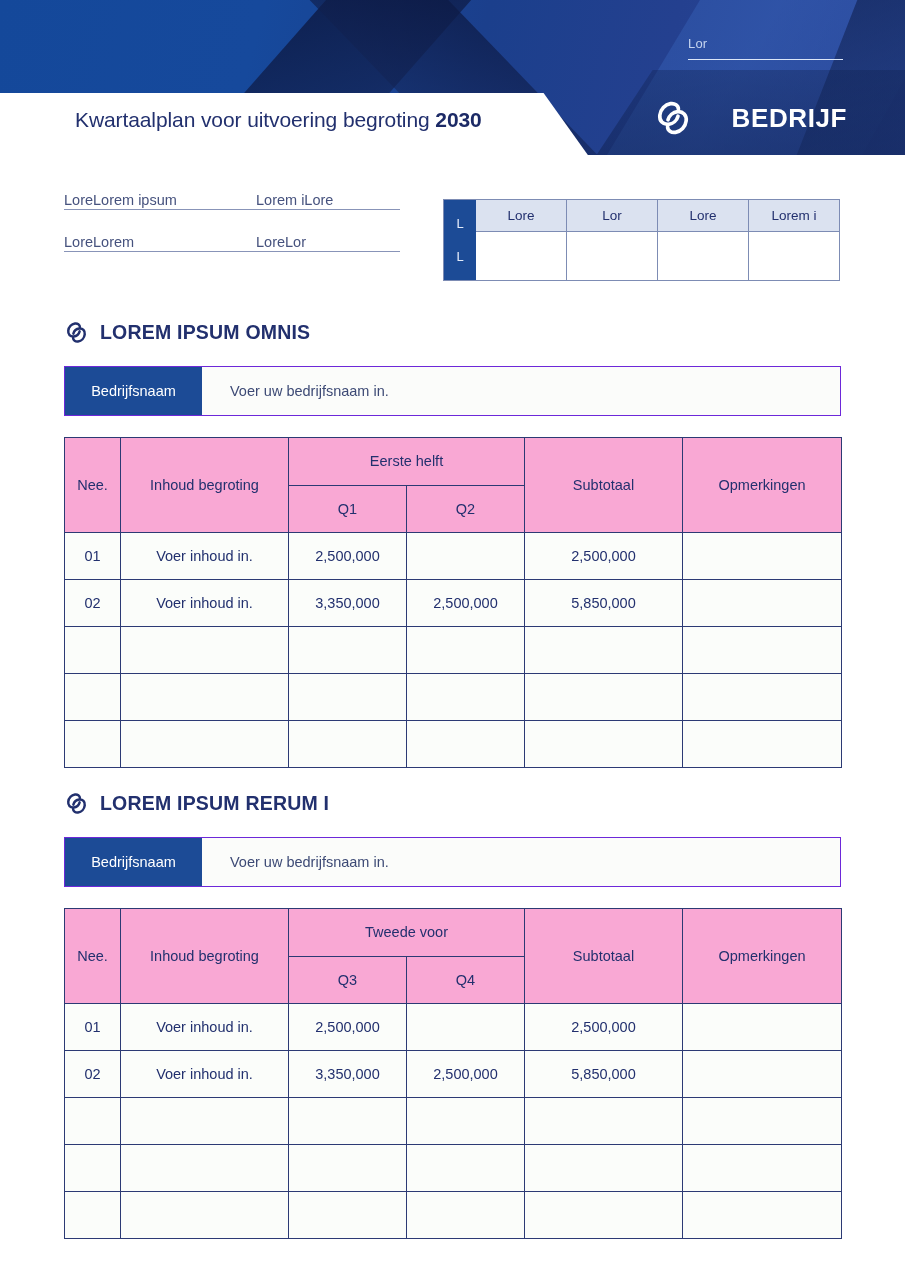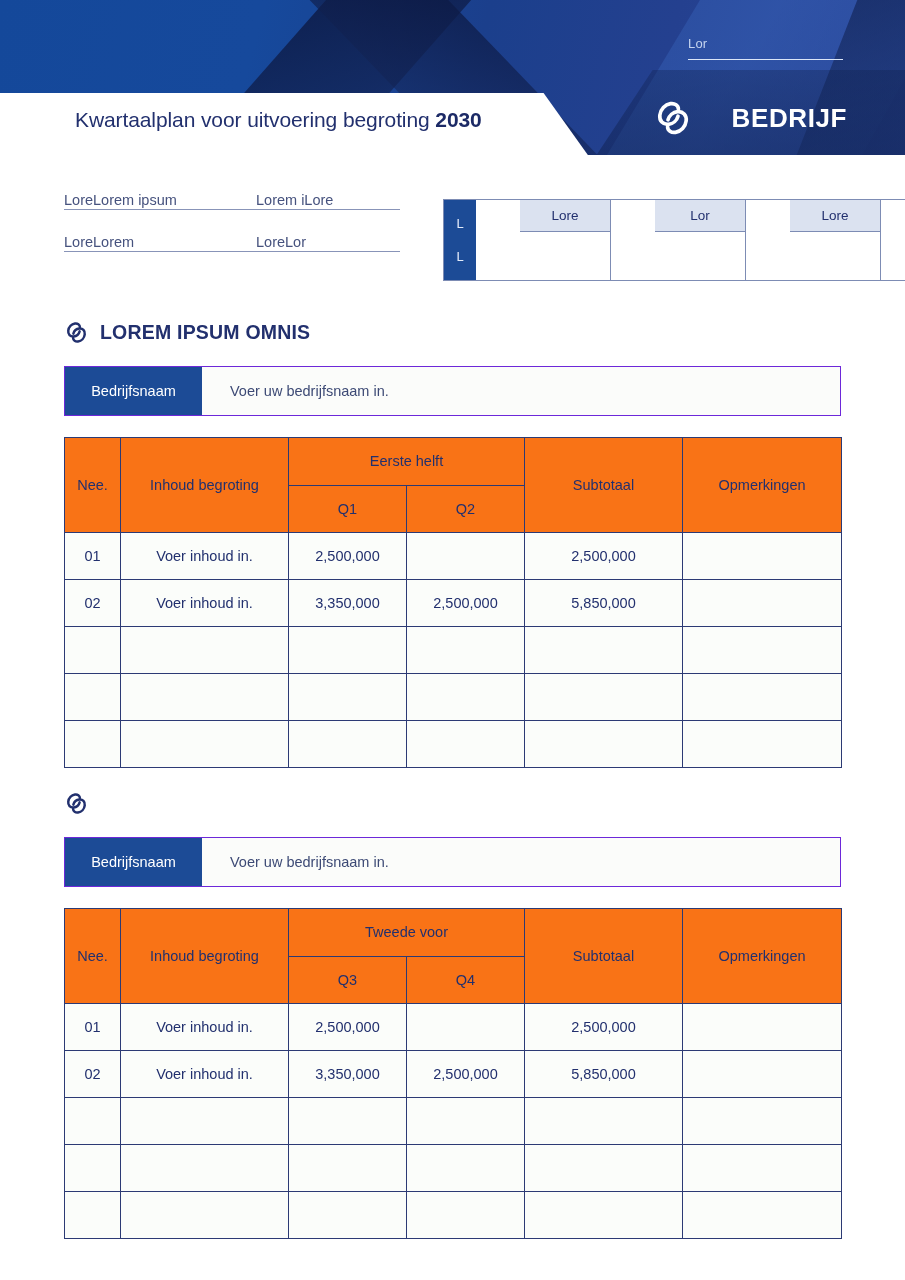--- a/index.html
+++ b/index.html
@@ -170,21 +170,20 @@
     align-items: center;
     justify-content: center;
     gap: 18px;
     font-size: 13px;
     flex: none;
   }
   .mini-cols { display: flex; }
   .mini-col {
     width: 90px;
     border-left: 1px solid #7d8cb4;
-    padding-left: 44px;
   }
   .mini-col:first-child { border-left: none; }
   .mini-head {
     height: 31px;
     background: #dbe2f0;
     display: flex;
     align-items: center;
     justify-content: center;
     font-size: 13.5px;
     color: #22306e;
@@ -244,21 +243,21 @@
     table-layout: fixed;
   }
   table.budget th, table.budget td {
     border: 1px solid #2c3a74;
     color: #22306e;
     font-weight: normal;
     text-align: center;
     font-size: 14.5px;
   }
   table.budget thead th {
-    background: #f97316;
+    background: #f9a8d4;
     height: 30px;
   }
   table.budget thead th.tall { height: 92px; }
   table.budget tbody td {
     height: 44px;
     background: #fbfdfa;
   }
   .col-nee   { width: 56px; }
   .col-inh   { width: 168px; }
   .col-q     { width: 118px; }
@@ -427,20 +426,21 @@
 <div class="section section-2">
   <div class="section-head">
     <span>
       <svg class="logo-mark" width="25" height="25" viewBox="0 0 48 48" aria-hidden="true">
         <g fill="none" stroke="#22306e" stroke-width="4.8" stroke-linecap="round">
           <path d="M30.5 13.5 C30.5 8.8 26.0 6.0 21.0 6.8 C14.5 7.8 9.0 13.5 8.2 20.5 C7.4 27.5 12.0 32.2 18.5 31.6 C24.0 31.1 28.6 27.0 30.0 21.8"></path>
           <path d="M17.5 34.5 C17.5 39.2 22.0 42.0 27.0 41.2 C33.5 40.2 39.0 34.5 39.8 27.5 C40.6 20.5 36.0 15.8 29.5 16.4 C24.0 16.9 19.4 21.0 18.0 26.2"></path>
         </g>
       </svg>
     </span>
+    <span class="section-title">LOREM IPSUM RERUM I</span>
   </div>
 
   <div class="company-bar">
     <div class="company-label">Bedrijfsnaam</div>
     <div class="company-value">Voer uw bedrijfsnaam in.</div>
   </div>
 
   <table class="budget">
     <colgroup>
       <col class="col-nee">

